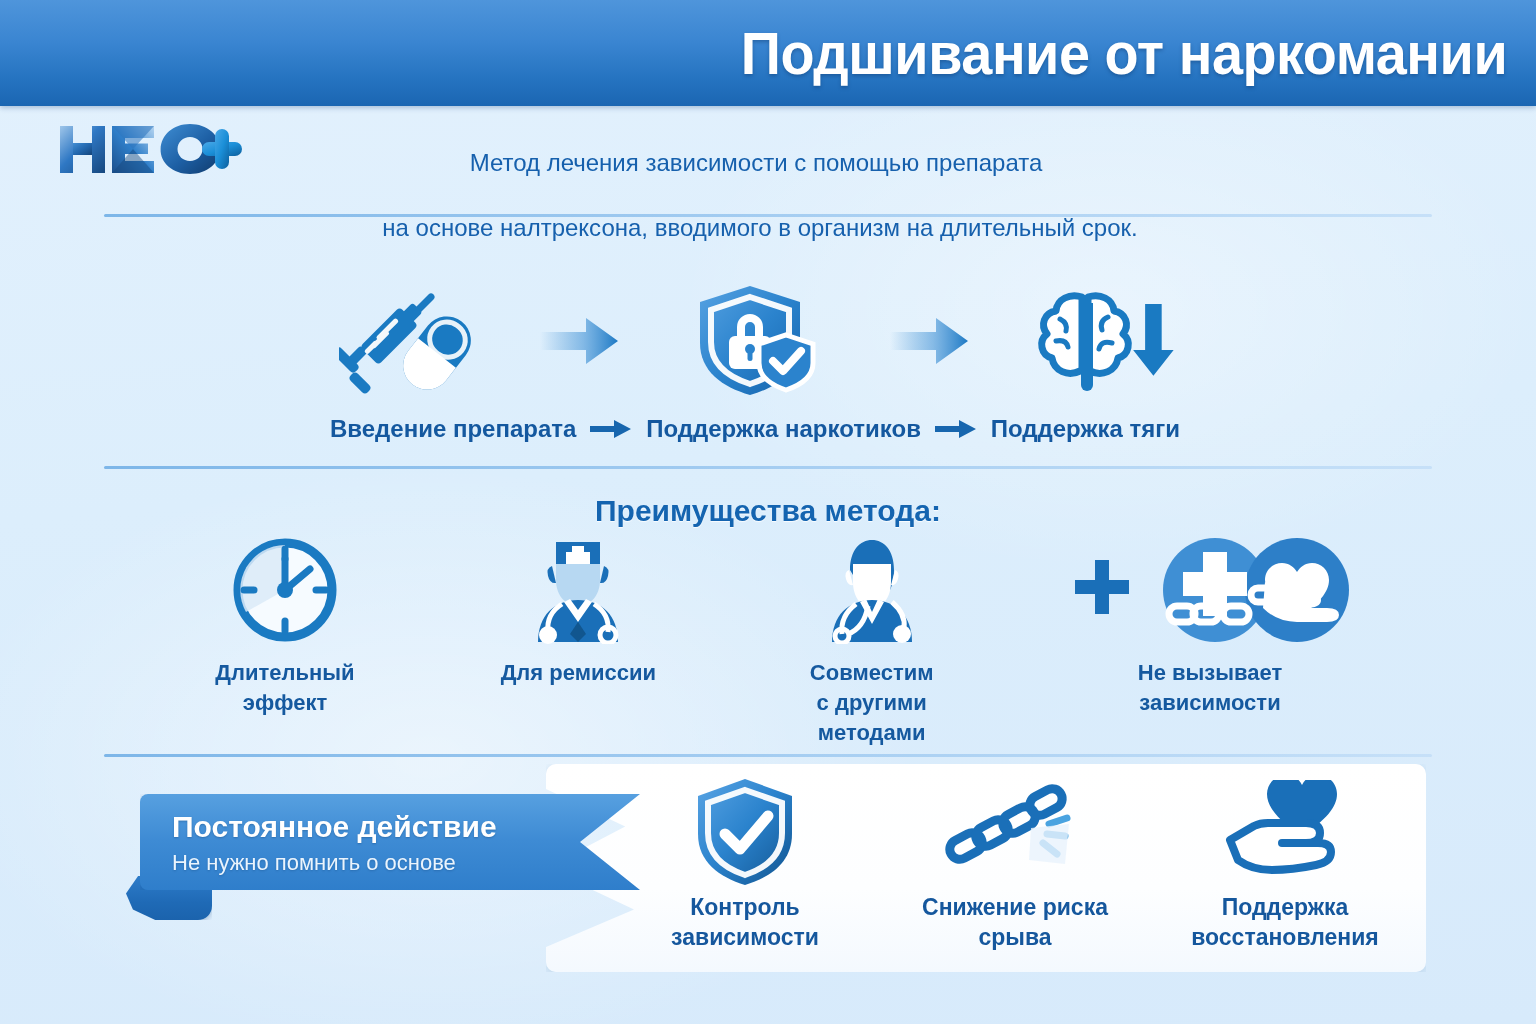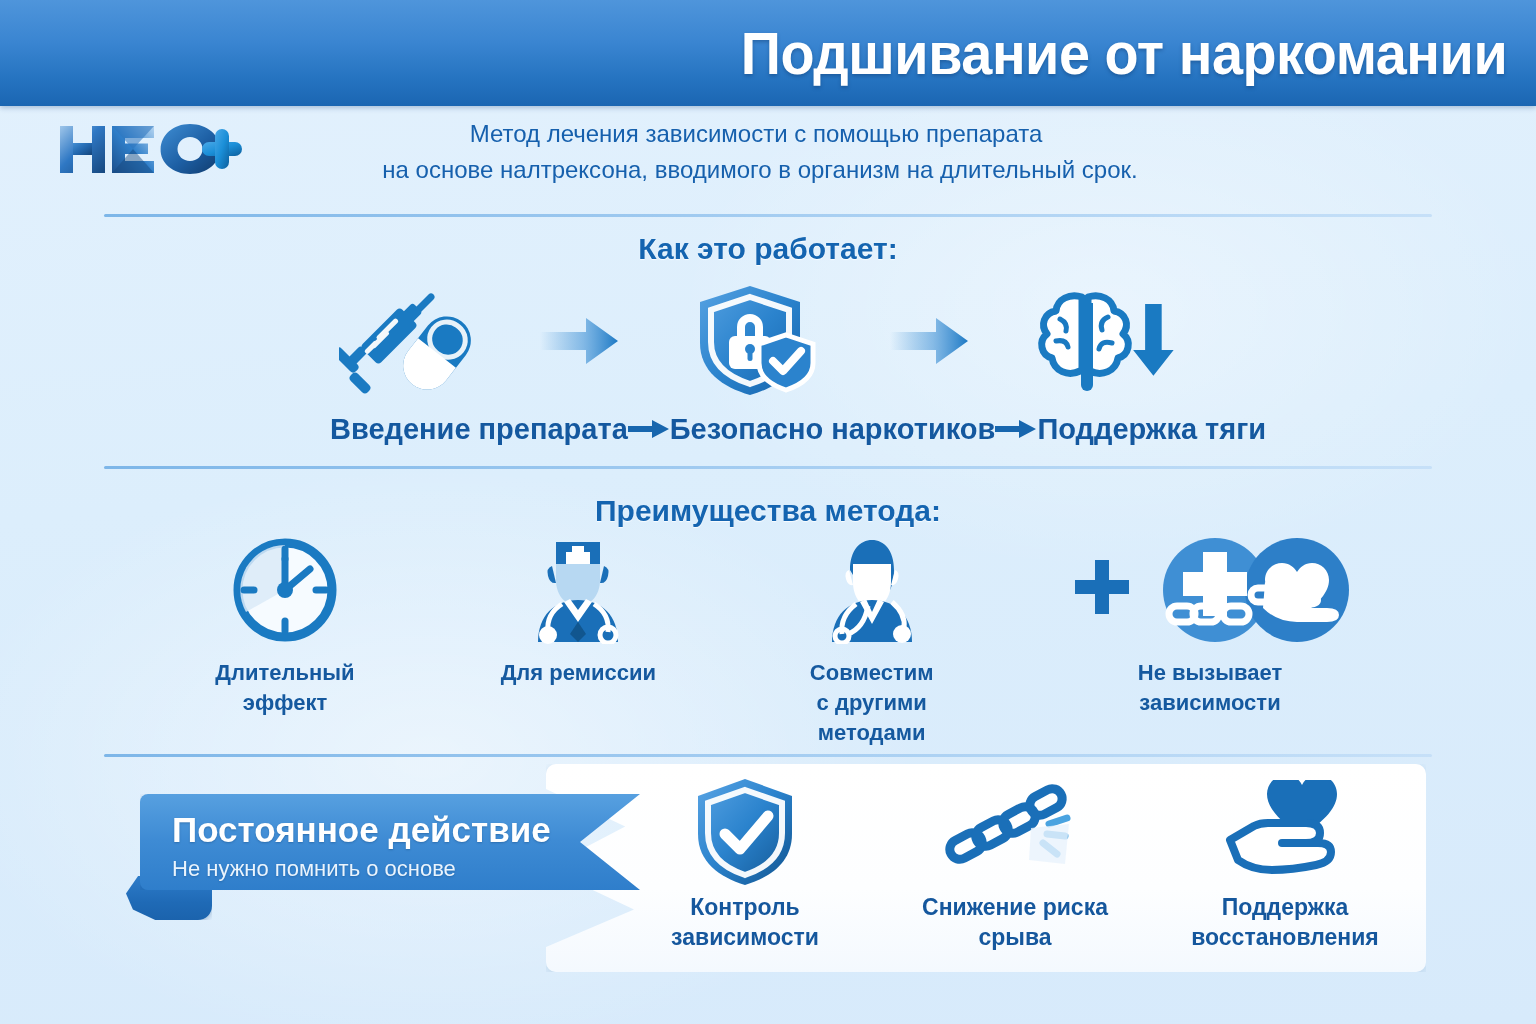--- a/index.html
+++ b/index.html
@@ -36,21 +36,21 @@
   #brandrow{position:absolute;left:0;top:106px;width:1536px;height:108px;}
   #logo{
     position:absolute;left:48px;top:12px;width:200px;height:62px;
     display:flex;align-items:center;
   }
   #logo svg{display:block;}
   #intro{
     position:absolute;left:280px;top:10px;width:960px;
     text-align:center;color:#1660ad;font-size:24px;line-height:36px;
   }
-  .intro-line{display:block;white-space:nowrap;}
+  .intro-line{display:block;white-space:nowrap;margin-top:29px;}
   #intro-line1{margin-left:-8px;}
 
   
   .divider{
     position:absolute;left:104px;width:1328px;height:3px;
     background:linear-gradient(90deg,#7db6e8 0%,#a8cff2 55%,#c6e0f8 100%);
     border-radius:2px;
   }
   #divider-1{top:214px;}
   #divider-2{top:466px;}
@@ -71,21 +71,21 @@
     display:flex;align-items:center;justify-content:space-between;
   }
   .flow-icon{width:150px;height:118px;display:flex;align-items:center;justify-content:center;}
   .flow-bigarrow{width:86px;height:60px;display:flex;align-items:center;justify-content:center;}
 
   #flow-labels{
     position:absolute;left:330px;top:408px;width:850px;height:42px;
     display:flex;align-items:center;justify-content:space-between;
   }
   .flow-label{
-    color:#14589f;font-size:29px;font-weight:600;white-space:nowrap;text-align:center;
+    color:#14589f;font-size:24px;font-weight:600;white-space:nowrap;text-align:center;
   }
   .flow-smallarrow{width:46px;height:22px;display:flex;align-items:center;justify-content:center;}
 
   
   #benefits{
     position:absolute;left:180px;top:536px;width:1180px;height:210px;
     display:flex;align-items:flex-start;justify-content:space-between;
   }
   .benefit{
     width:210px;display:flex;flex-direction:column;align-items:center;justify-content:center;
@@ -130,21 +130,21 @@
   #ribbon-tail{
     position:absolute;left:126px;top:876px;width:86px;height:44px;
     background:linear-gradient(180deg,#2e7cc9 0%,#1f6ab6 60%,#1b63ad 100%);
     border-radius:0 0 14px 4px;
     box-shadow:0 2px 5px rgba(20,70,125,.3);
     -webkit-clip-path:polygon(14% 0%,100% 0%,100% 100%,34% 100%,8% 76%,0% 40%);
     clip-path:polygon(14% 0%,100% 0%,100% 100%,34% 100%,8% 76%,0% 40%);
   }
   #ribbon-text{position:absolute;left:172px;top:810px;width:420px;}
   #ribbon-title{
-    color:#ffffff;font-size:35px;font-weight:700;white-space:nowrap;
+    color:#ffffff;font-size:30px;font-weight:700;white-space:nowrap;
     text-shadow:0 1px 2px rgba(15,60,110,.35);
   }
   #ribbon-sub{
     margin-top:6px;color:#eaf4fd;font-size:22px;white-space:nowrap;
     text-shadow:0 1px 2px rgba(15,60,110,.30);
   }
 </style>
 </head>
 <body>
 
@@ -197,21 +197,20 @@
     </div>
 
     <div id="intro">
       <span class="intro-line" id="intro-line1">Метод лечения зависимости с помощью препарата</span>
       <span class="intro-line">на основе налтрексона, вводимого в организм на длительный срок.</span>
     </div>
   </div>
 
   <div class="divider" id="divider-1"></div>
 
-  <div class="section-heading" id="heading-how">Как это работает:</div>
 
   <div id="flow-icons">
 
     <div class="flow-icon">
       <svg width="132" height="112" viewBox="0 0 132 112" aria-hidden="true">
         <g stroke="#1a7ac2" stroke-width="7" stroke-linecap="round" fill="none">
           <line x1="92" y1="12" x2="71" y2="33"></line>
         </g>
         <g fill="#1a7ac2">
           <rect x="58" y="24" width="24" height="14" rx="3" transform="rotate(-45 70 31)"></rect>
@@ -301,21 +300,21 @@
     </div>
   </div>
 
   <div id="flow-labels">
     <div class="flow-label">Введение препарата</div>
     <div class="flow-smallarrow">
       <svg width="42" height="20" viewBox="0 0 42 20" aria-hidden="true">
         <path d="M0 7 h24 V1 l17 9 l-17 9 V13 H0 Z" fill="#1766ae"></path>
       </svg>
     </div>
-    <div class="flow-label">Безопасно наркотиков</div>
+    <div class="flow-label">Поддержка наркотиков</div>
     <div class="flow-smallarrow">
       <svg width="42" height="20" viewBox="0 0 42 20" aria-hidden="true">
         <path d="M0 7 h24 V1 l17 9 l-17 9 V13 H0 Z" fill="#1766ae"></path>
       </svg>
     </div>
     <div class="flow-label">Поддержка тяги</div>
   </div>
 
   <div class="divider" id="divider-2"></div>
 

